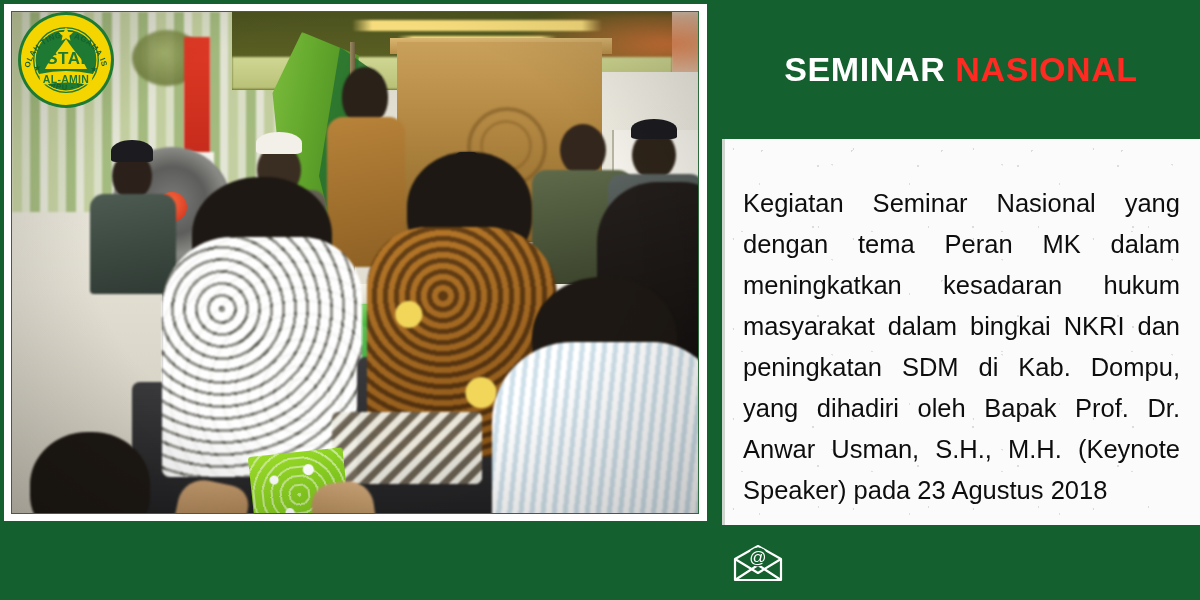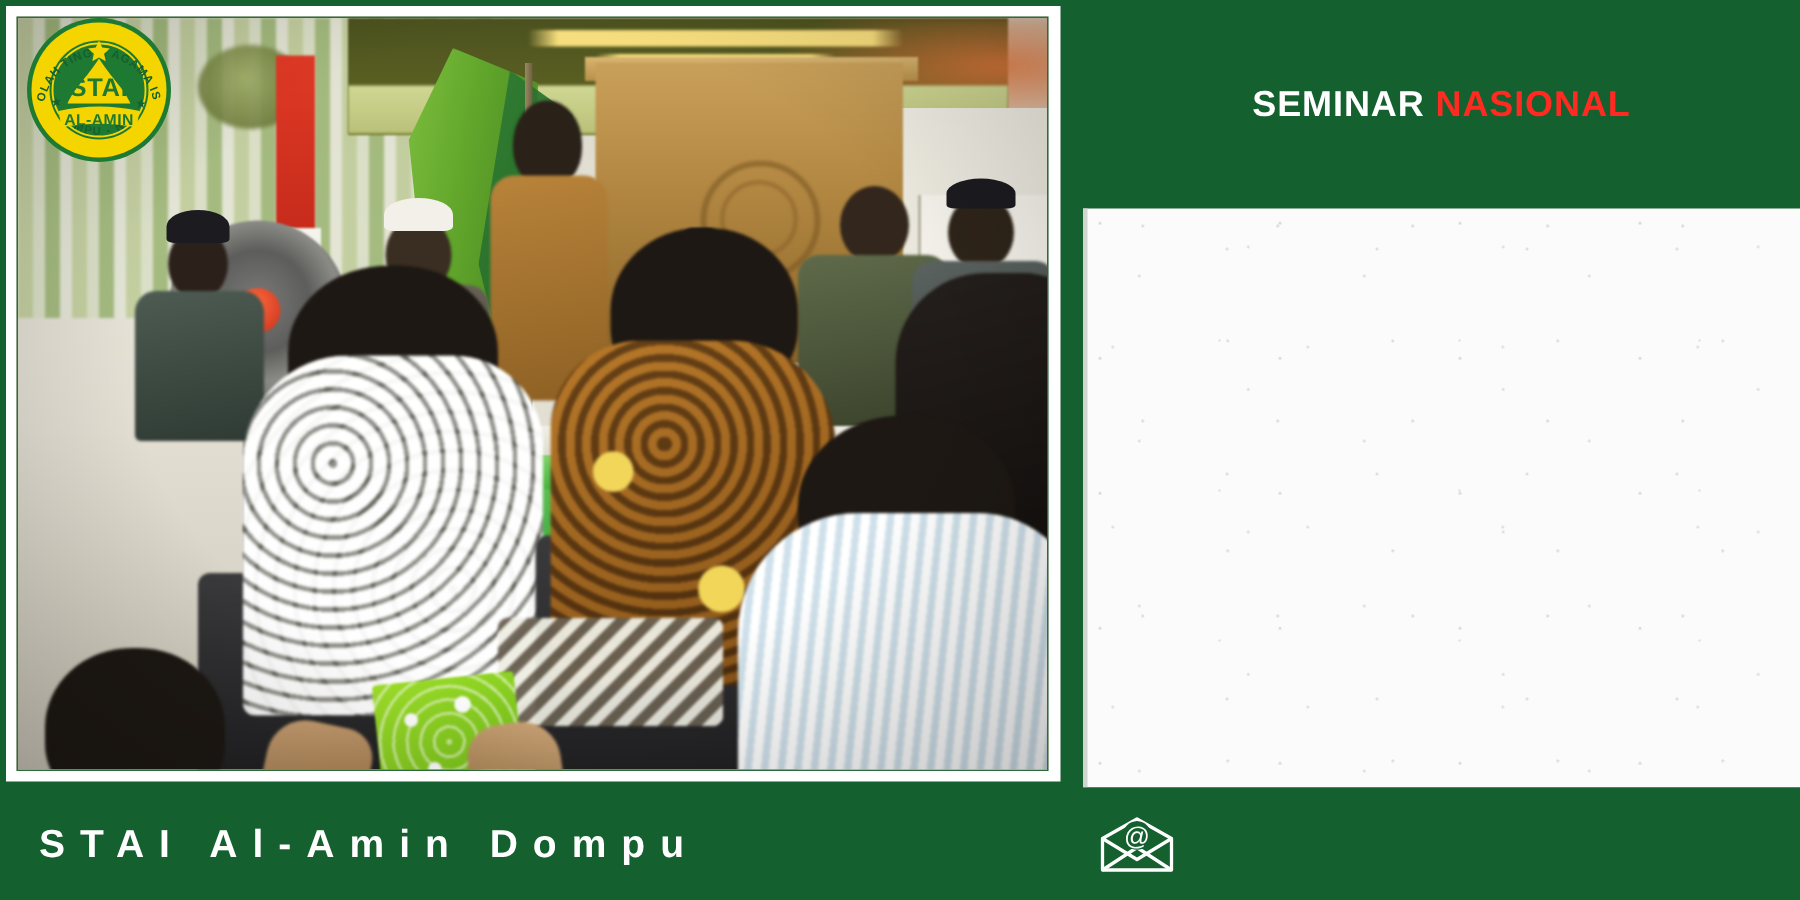--- a/index.html
+++ b/index.html
@@ -250,21 +250,21 @@
     background:radial-gradient(ellipse at 50% 45%, rgba(0,0,0,0) 55%, rgba(0,0,0,.22) 100%);
   }
 
   
   #right-panel{position:absolute;left:716px;top:0;width:484px;height:525px;background:#14602e;}
   #title-bar{
     position:absolute;left:6px;top:3px;width:478px;height:133px;
     background:#14602e;display:flex;align-items:center;justify-content:center;
   }
   #title{
-    font-size:24px;font-weight:bold;letter-spacing:.6px;white-space:nowrap;
+    font-size:34px;font-weight:bold;letter-spacing:.6px;white-space:nowrap;
     color:#ffffff;
   }
   #title .accent{color:#ff2a21;}
   #desc-box{
     position:absolute;left:6px;top:139px;width:478px;height:386px;
     background:#fbfbfb;
     box-sizing:border-box;
     padding:18px 20px 10px 18px;
     border-left:3px solid #cfd6cf;
   }
@@ -419,25 +419,25 @@
   </svg>
 
   <div id="right-panel">
     <div id="title-bar">
       <div id="title">
         <span>SEMINAR</span><span> </span><span class="accent">NASIONAL</span>
       </div>
     </div>
     <div id="desc-box">
       <div id="desc-noise"></div>
+      <p id="desc">Kegiatan Seminar Nasional yang dengan tema Peran MK dalam meningkatkan kesadaran hukum masyarakat dalam bingkai NKRI dan peningkatan SDM di Kab. Dompu, yang dihadiri oleh Bapak Prof. Dr. Anwar Usman, S.H., M.H. (Keynote Speaker) pada 23 Agustus 2018</p>
     </div>
   </div>
 
   <div id="footer">
-    <div id="footer-name">STAI Al-Amin Dompu</div>
     <div id="footer-mail">
       <svg id="mail-icon" width="52" height="40" viewBox="0 0 52 40">
         <path d="M3 16 L26 3 L49 16 L49 37 L3 37 Z" fill="none" stroke="#ffffff" stroke-width="2.2" stroke-linejoin="round"></path>
         <path d="M3 37 L26 22 L49 37" fill="none" stroke="#ffffff" stroke-width="2.2" stroke-linejoin="round"></path>
         <path d="M3 16 L26 30 L49 16" fill="none" stroke="#ffffff" stroke-width="2.2" stroke-linejoin="round"></path>
         <circle cx="26" cy="14" r="9.5" fill="#14602e" stroke="none"></circle>
         <text x="26" y="20" text-anchor="middle" font-family="'Liberation Sans',sans-serif" font-size="17" fill="#ffffff">@</text>
       </svg>
     </div>
   </div>

